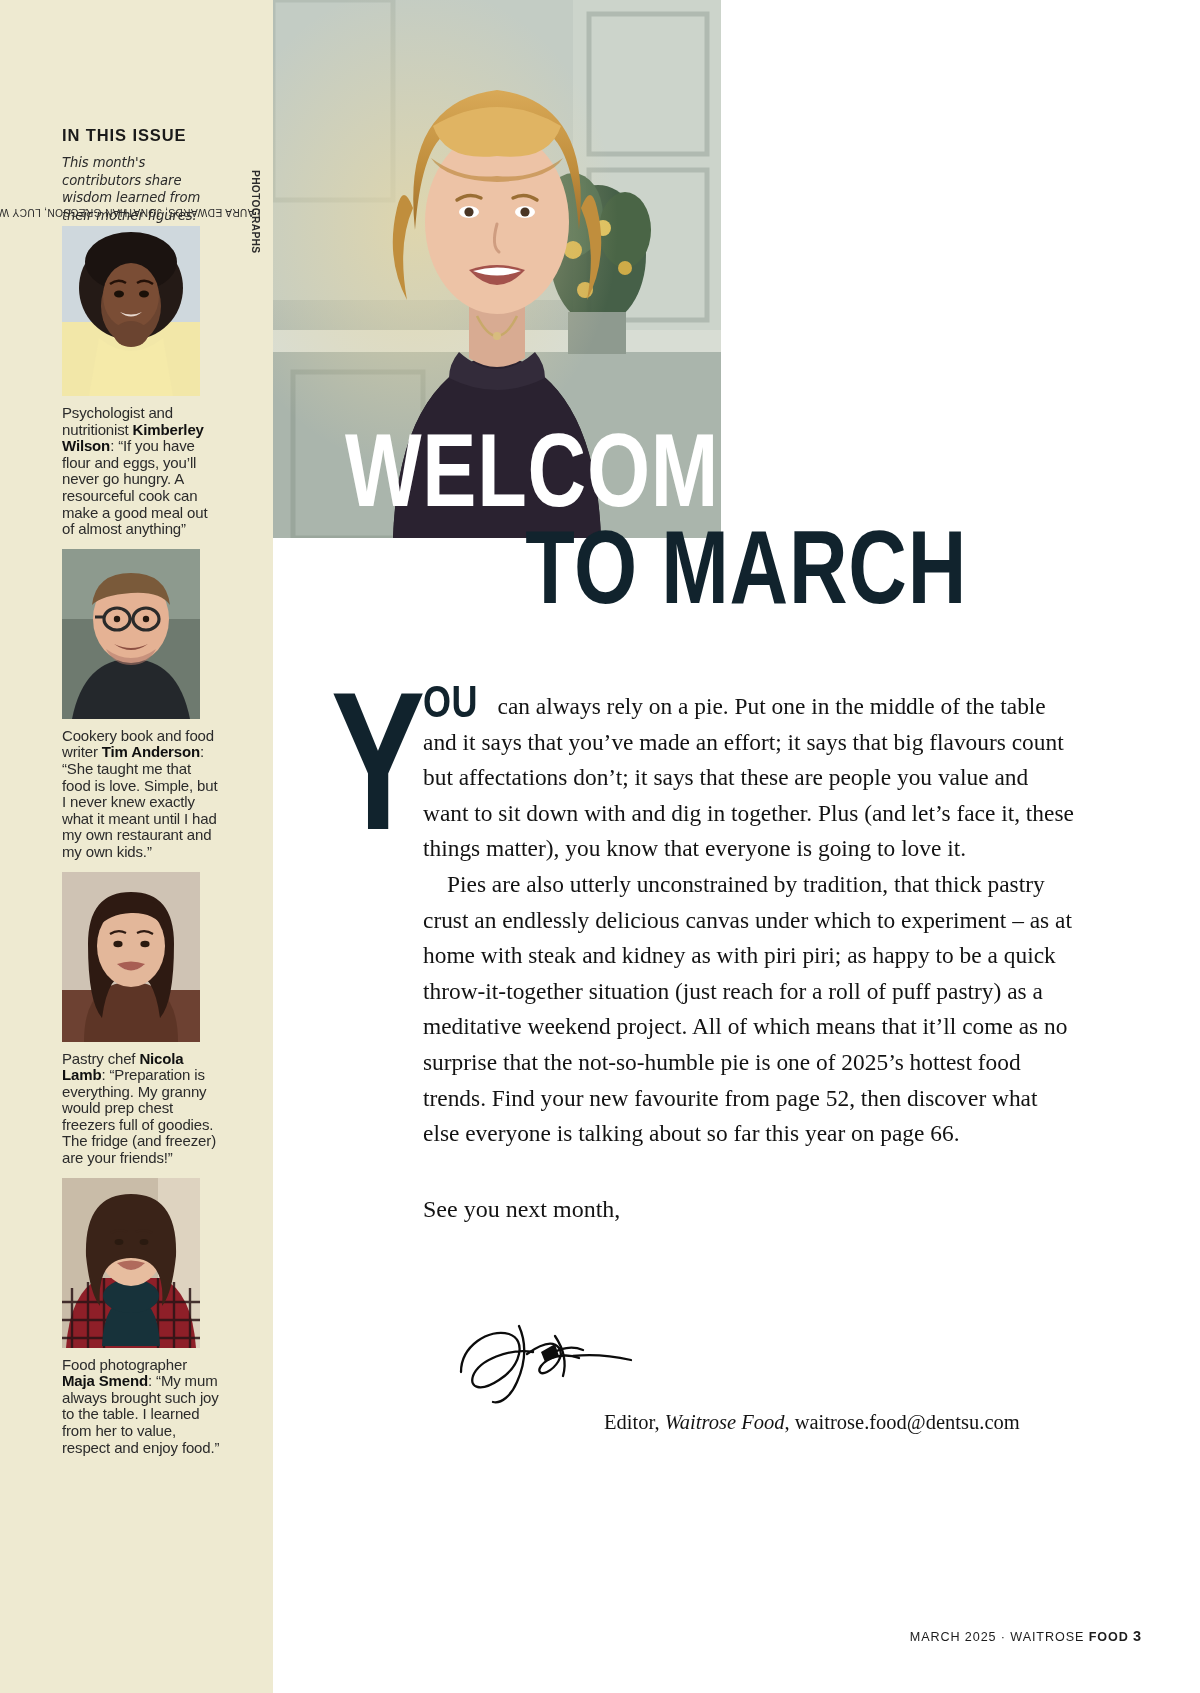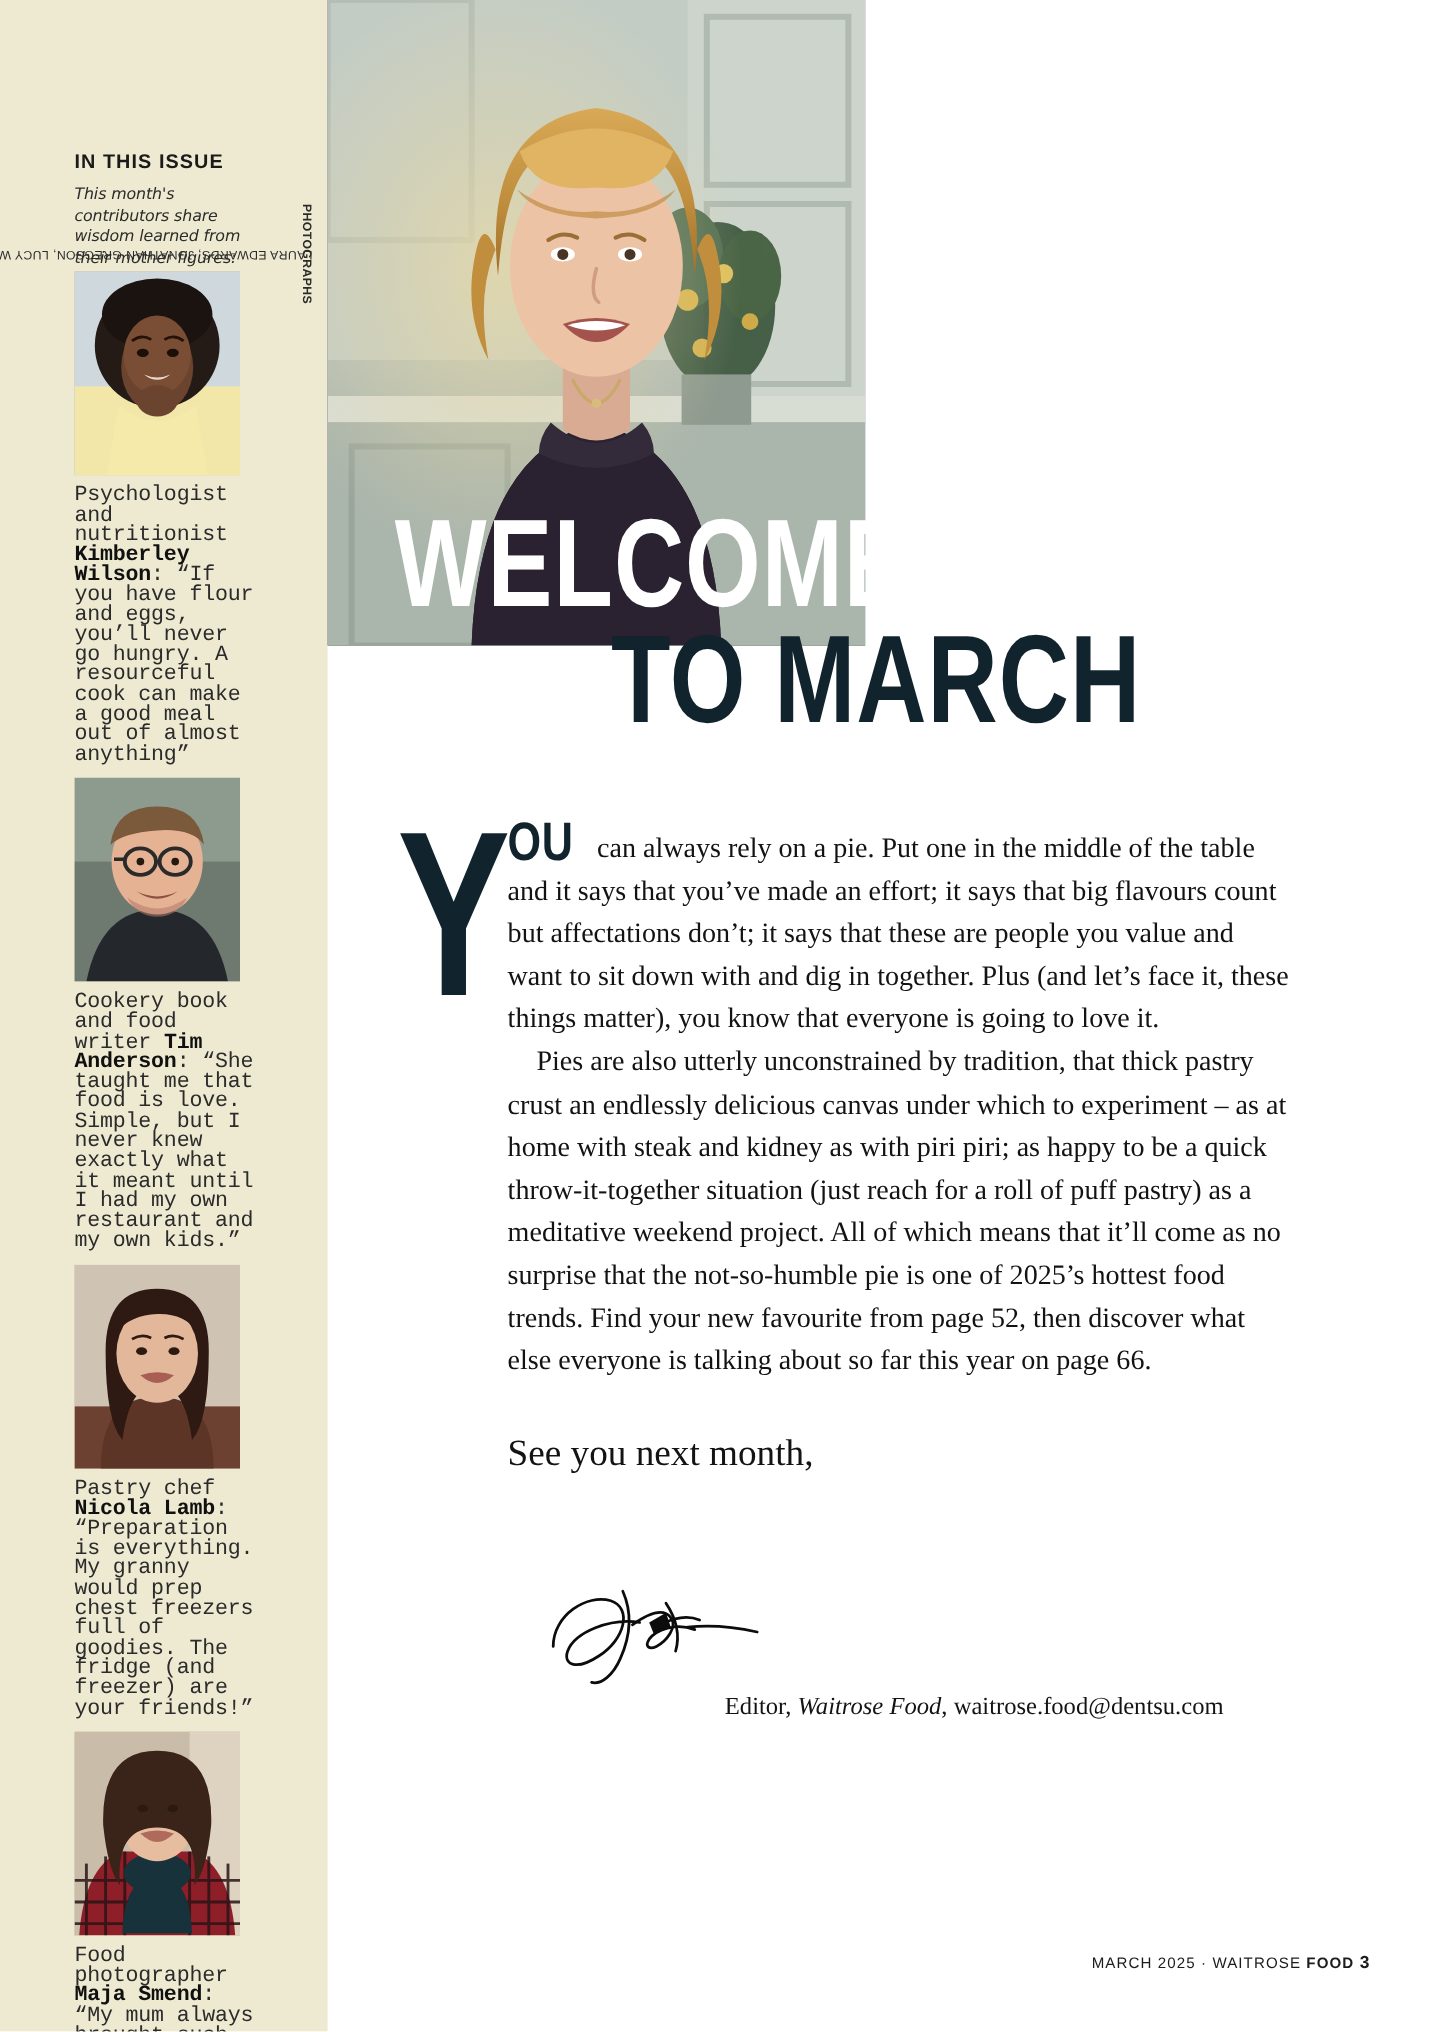--- a/index.html
+++ b/index.html
@@ -60,22 +60,22 @@
     width: 138px;
     height: 170px;
     overflow: hidden;
     position: relative;
     background: #cfc6ad;
     margin-bottom: 9px;
   }
   .contrib-photo svg { display: block; width: 100%; height: 100%; }
 
   .contrib-bio {
-    font-family: Liberation Mono, monospace;
-    font-size: 18px;
+    font-family: Liberation Sans, sans-serif;
+    font-size: 15px;
     line-height: 16.6px;
     color: #2b2b2b;
     letter-spacing: -0.15px;
   }
   .contrib-bio b { font-weight: bold; color: #101010; }
 
   
   .photo-credit {
     position: absolute;
     left: 243px;
@@ -109,20 +109,21 @@
   }
   .hero svg { display: block; width: 100%; height: 100%; }
 
   
   .masthead {
     position: absolute;
     left: 273px;
     top: 424px;
     width: 890px;
     pointer-events: none;
+    padding-left: 16px;
   }
   .mast-line {
     font-family: "Liberation Sans Narrow", "Liberation Sans", sans-serif;
     font-weight: bold;
     font-size: 104px;
     line-height: 92px;
     letter-spacing: 1px;
     transform: scaleX(0.78);
     transform-origin: left center;
     white-space: nowrap;
@@ -180,21 +181,21 @@
     font-family: "Liberation Serif", serif;
     font-size: 23.4px;
     line-height: 35.6px;
     color: #131313;
   }
   .body-text p { text-indent: 0; }
   .body-text p.indent { text-indent: 24px; }
 
   .signoff {
     font-family: "Liberation Serif", serif;
-    font-size: 31px;
+    font-size: 24px;
     line-height: 35.6px;
     color: #131313;
     margin-top: 40px;
   }
 
   
   .signature {
     position: absolute;
     left: 455px;
     top: 1310px;

